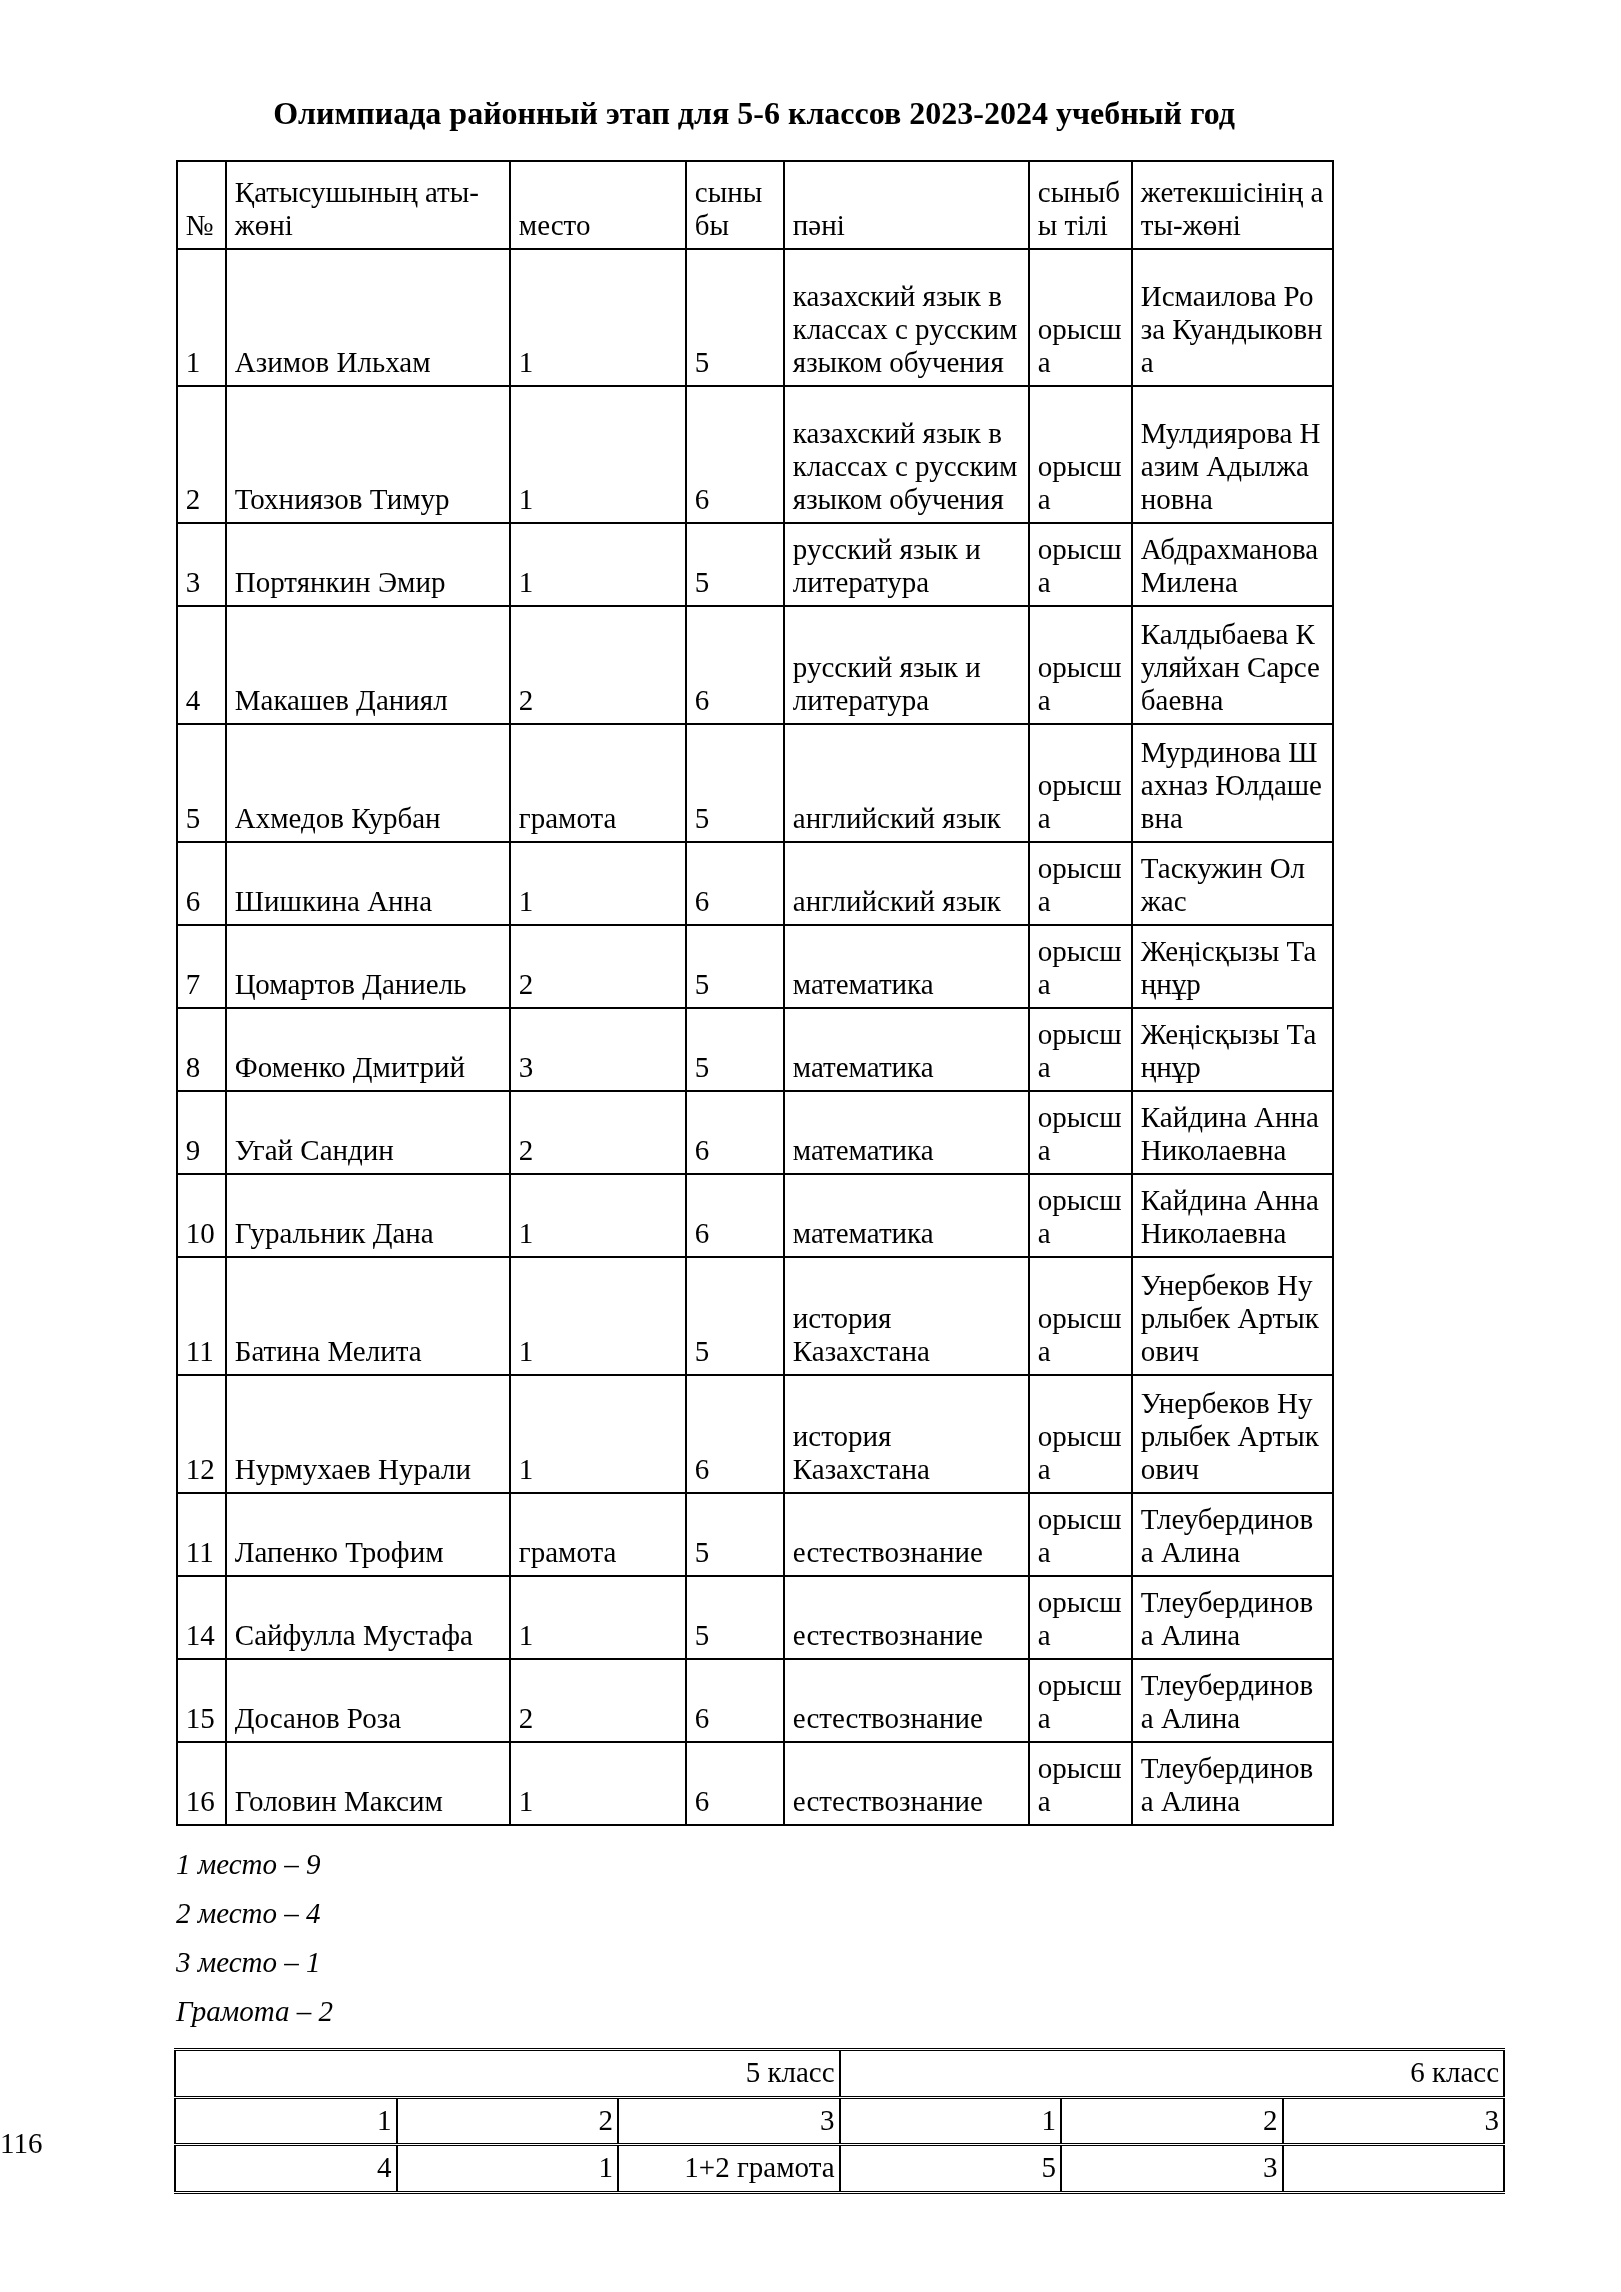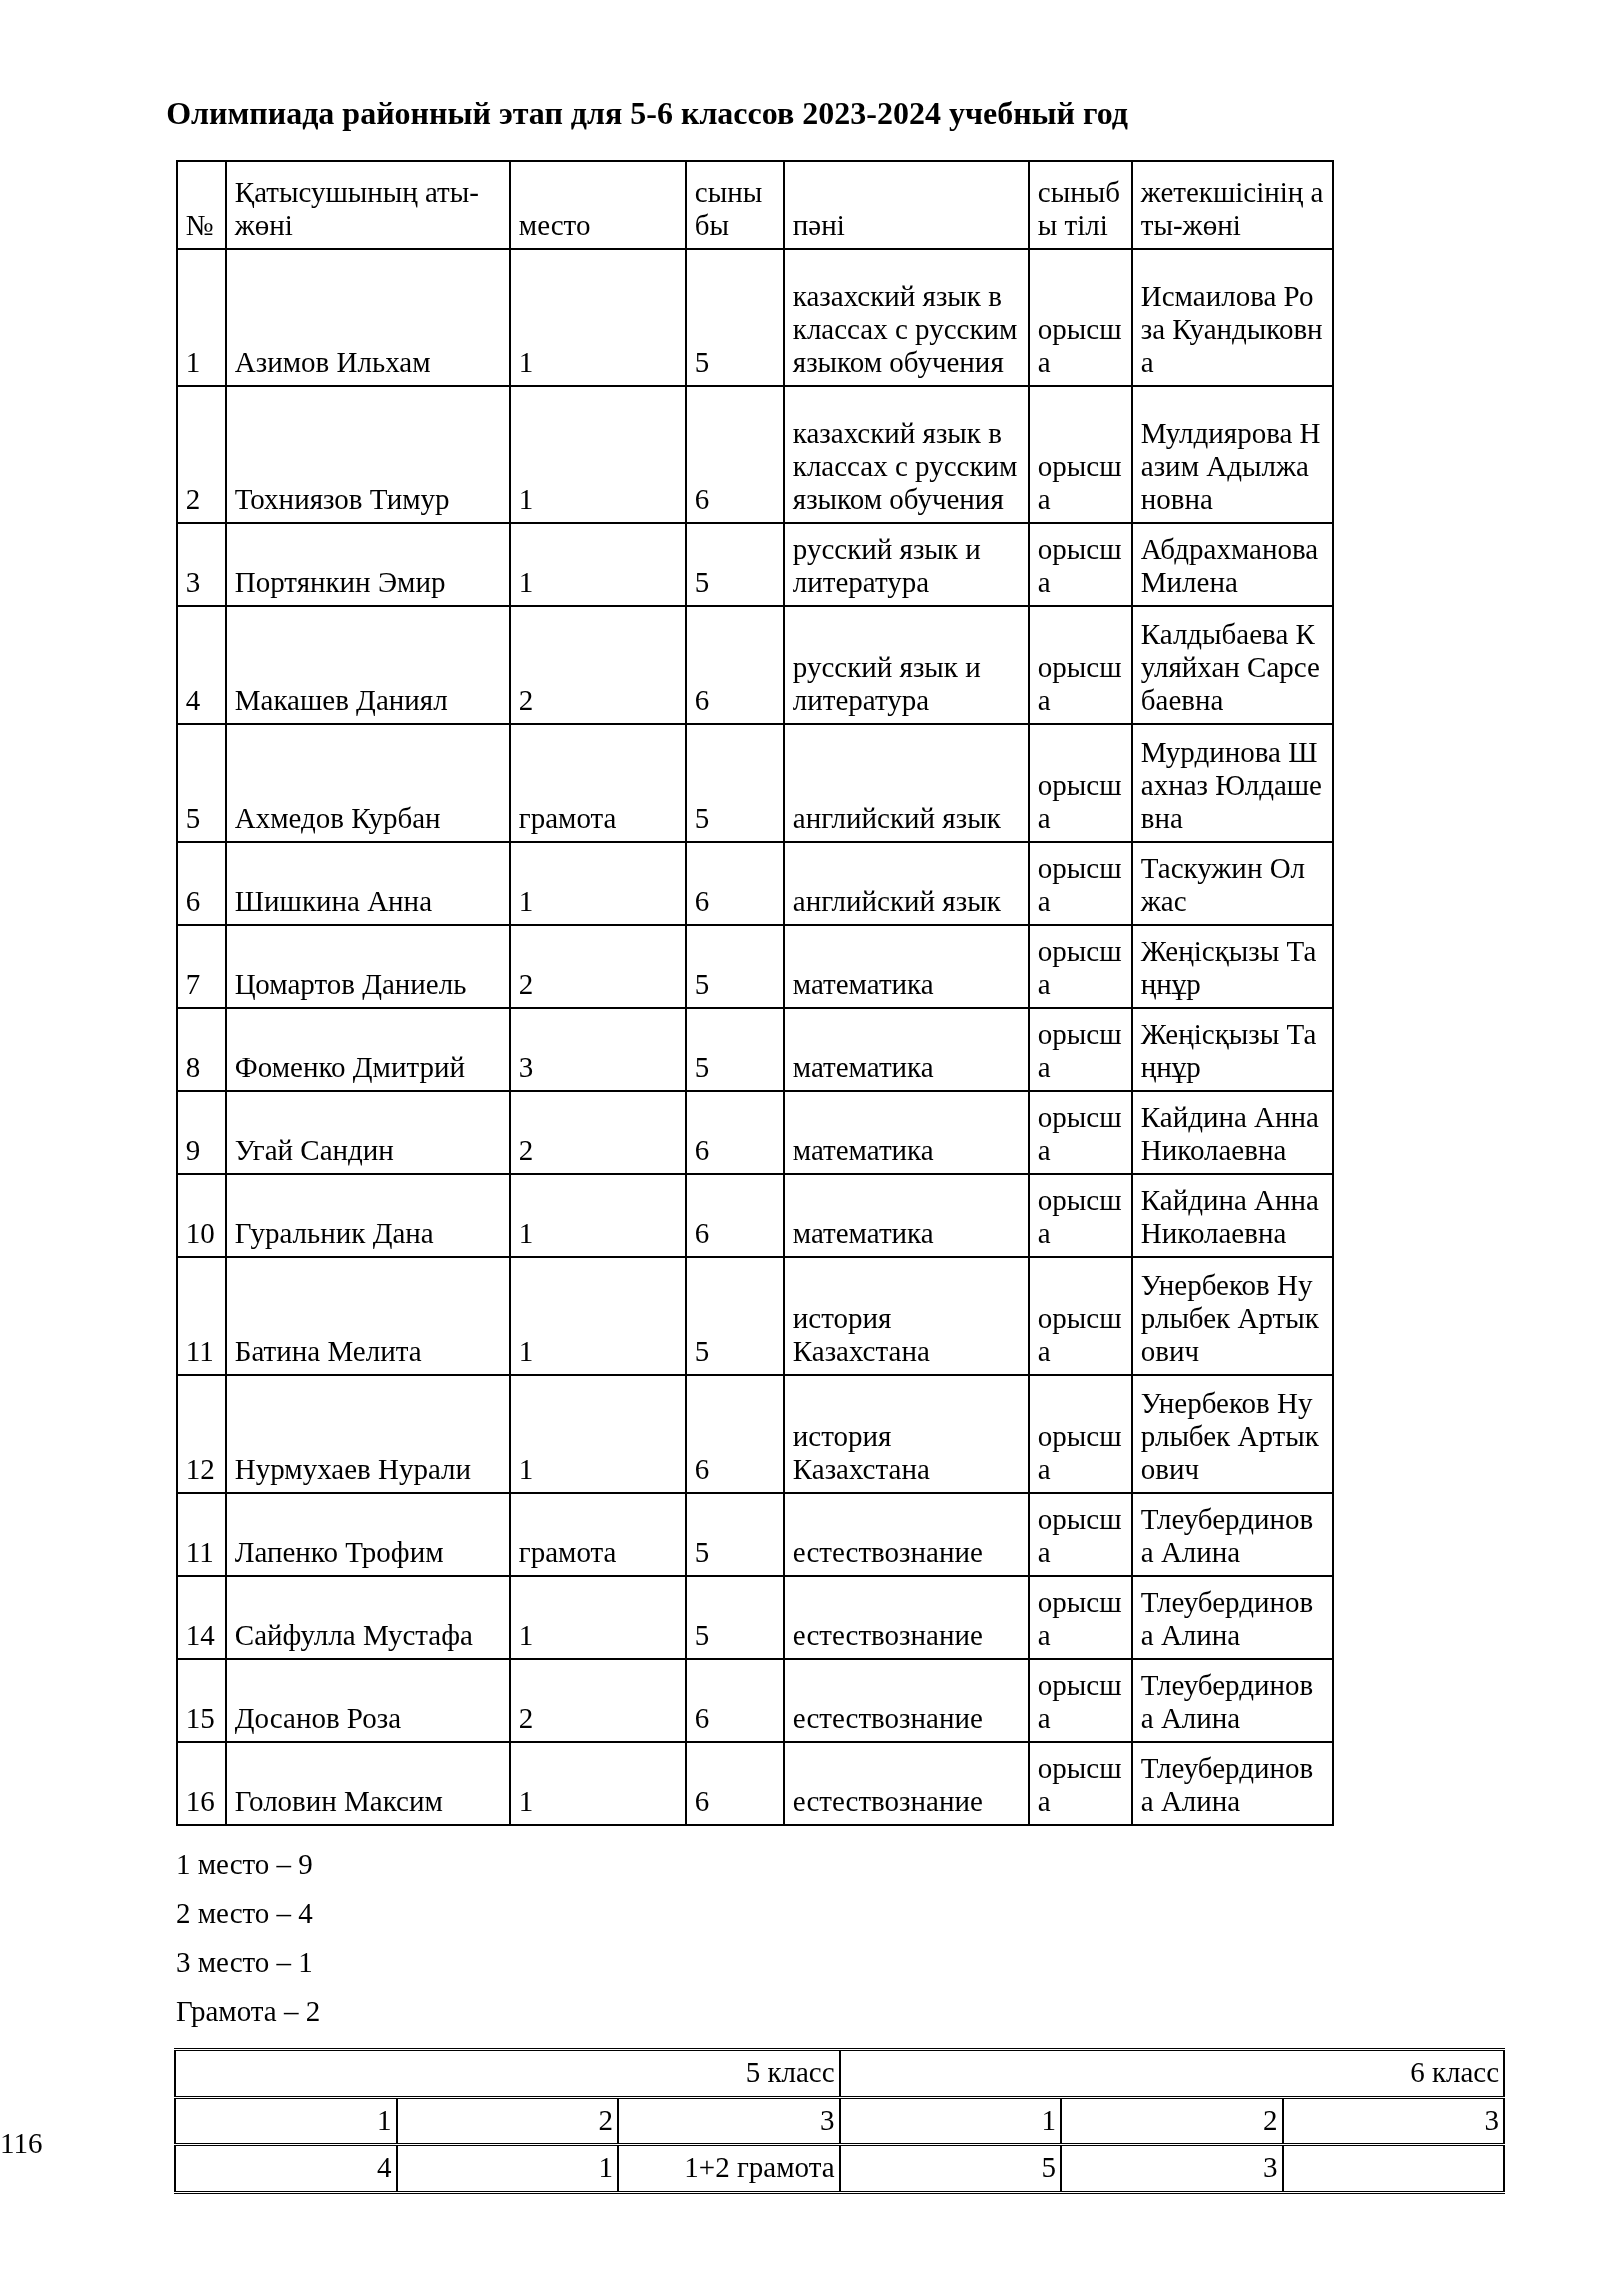--- a/index.html
+++ b/index.html
@@ -7,42 +7,42 @@
     position:relative;
     width:1621px;height:2293px;
     background:#ffffff;
     font-family:"Liberation Serif","DejaVu Serif",serif;
     color:#000;
     overflow:hidden;
   }
   .content{position:absolute;left:176px;top:94px;width:1166px;}
   .doc-title{
     font-weight:bold;font-size:32px;line-height:39px;
-    text-align:left;white-space:nowrap;margin:0 0 27.4px -9.8px;
+    text-align:center;white-space:nowrap;margin:0 0 27.4px -9.8px;
   }
   table.main{
     border-collapse:collapse;table-layout:fixed;
     width:1157px;
   }
   table.main td,table.main th{
     border:2px solid #000;
     vertical-align:bottom;
     font-weight:normal;text-align:left;
     font-size:29px;line-height:33px;
     padding:3.9px 7.8px 6.9px 7.8px;
     overflow:hidden;
   }
   table.main tr.hdr td{border-bottom-width:2.9px;margin-left:48px;}
   
   td.c-num{word-break:break-all;padding-left:11.8px;padding-right:9.8px;}
   td.c-grade{text-align:right;padding-right:9.8px;word-break:break-all;}
   td.c-lang{word-break:break-all;}
   td.c-teacher{word-break:break-all;}
   td.c-name{}
-  .summary{margin-top:13.7px;font-size:29px;line-height:49px;}
+  .summary{margin-top:13.7px;font-size:29px;line-height:49px;font-style:italic;}
   .summary div{white-space:nowrap;}
   table.results{
     border-collapse:collapse;table-layout:fixed;
     width:1331px;margin-top:11.8px;margin-left:-2px;
     text-align:center;
   }
   table.results td{
     border-left:2px solid #000;border-right:2px solid #000;
     border-top:3.9px double #000;border-bottom:3.9px double #000;
     font-size:29px;line-height:33px;padding:4.9px 3.9px 6.9px 3.9px;

